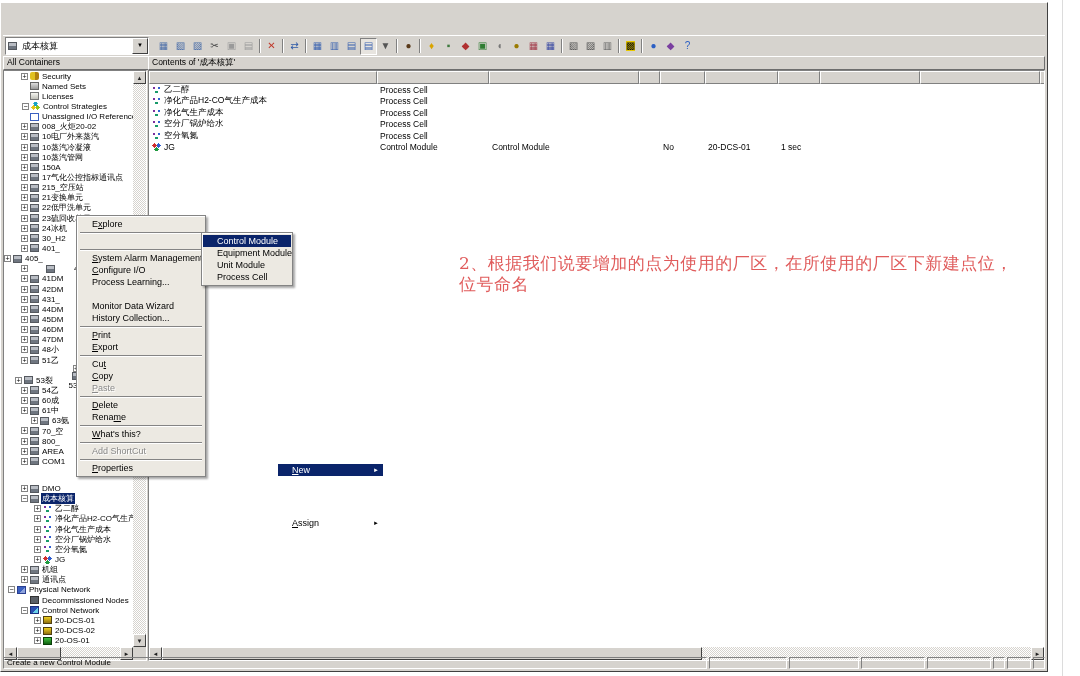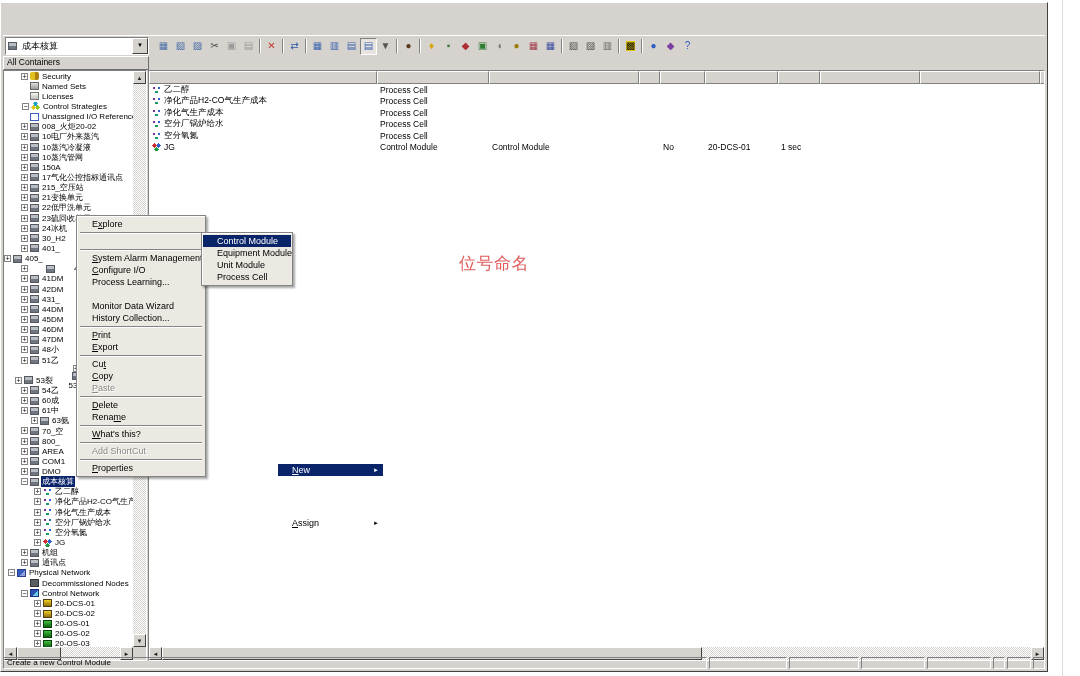--- a/index.html
+++ b/index.html
@@ -256,20 +256,21 @@
         </button>
         <button class="tbbtn">
           <span class="glyph" style="color: rgb(123, 63, 160);">◆</span>
         </button>
         <button class="tbbtn">
           <span class="glyph" style="color: rgb(43, 95, 196);">?</span>
         </button>
     </div>
 
     <div class="phead left">All Containers</div>
+    <div class="phead right">Contents of '成本核算'</div>
 
     <div class="treepanel">
       <div class="treecontent">
         <div class="trow" style="padding-left: 17px;">
             <span class="exp">+</span>
             <span class="ti i-security"></span>
             <span class="tl">Security</span>
           </div>
           <div class="trow" style="padding-left: 17px;">
             <span class="exp" style="visibility: hidden;"></span>
@@ -454,21 +455,21 @@
           <div class="trow" style="padding-left: 17px;">
             <span class="exp">+</span>
             <span class="ti i-area"></span>
             <span class="tl">AREA</span>
           </div>
           <div class="trow" style="padding-left: 17px;">
             <span class="exp">+</span>
             <span class="ti i-area"></span>
             <span class="tl">COM1</span>
           </div>
-          <div class="trow" style="padding-left: 17px;">
+          <div class="trow" style="padding-left: 17px; margin-top: 17px;">
             <span class="exp">+</span>
             <span class="ti i-area"></span>
             <span class="tl">DMO</span>
           </div>
           <div class="trow sel" style="padding-left: 17px;">
             <span class="exp">−</span>
             <span class="ti i-area"></span>
             <span class="tl">成本核算</span>
           </div>
           <div class="trow" style="padding-left: 30px;">
@@ -676,20 +677,21 @@
       <span class="sbpanel sp0"></span>
         <span class="sbpanel sp1"></span>
         <span class="sbpanel sp2"></span>
         <span class="sbpanel sp3"></span>
         <span class="sbpanel sp4"></span>
         <span class="sbpanel sp5"></span>
         <span class="sbpanel sp6"></span>
     </div>
 
     <div class="annotation">
+      <div>2、根据我们说要增加的点为使用的厂区，在所使用的厂区下新建点位，</div>
       <div>位号命名</div>
     </div>
 
     <div class="cmenu ctx">
       <div class="mi">
           <span class="mlab">E<u>x</u>plore</span>
 
         </div>
         <div class="msep"></div>
         <div class="mi hl sub">

